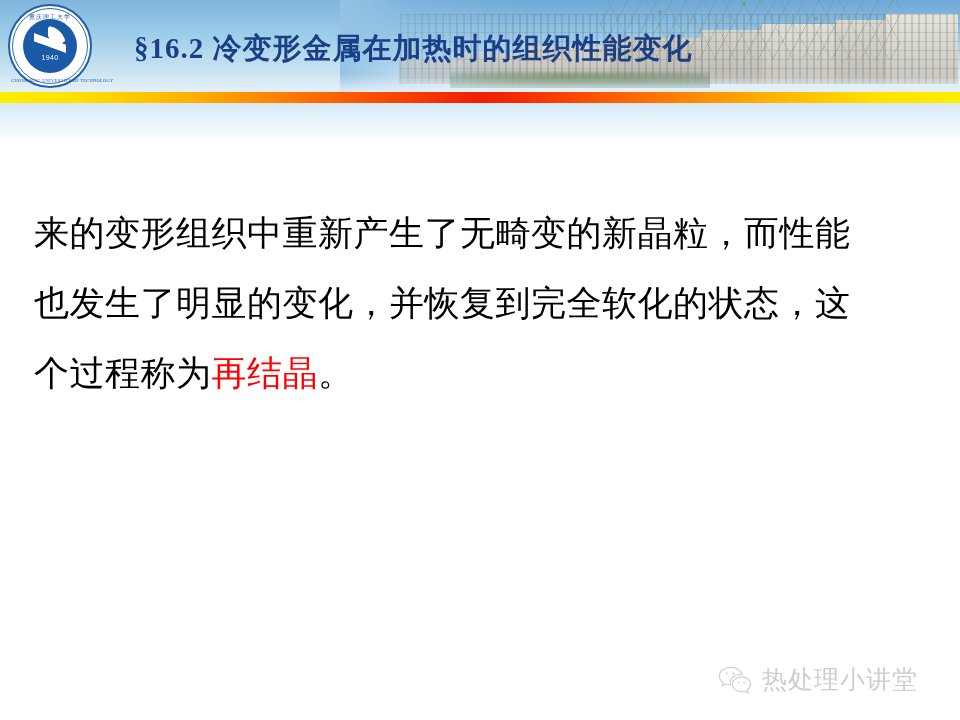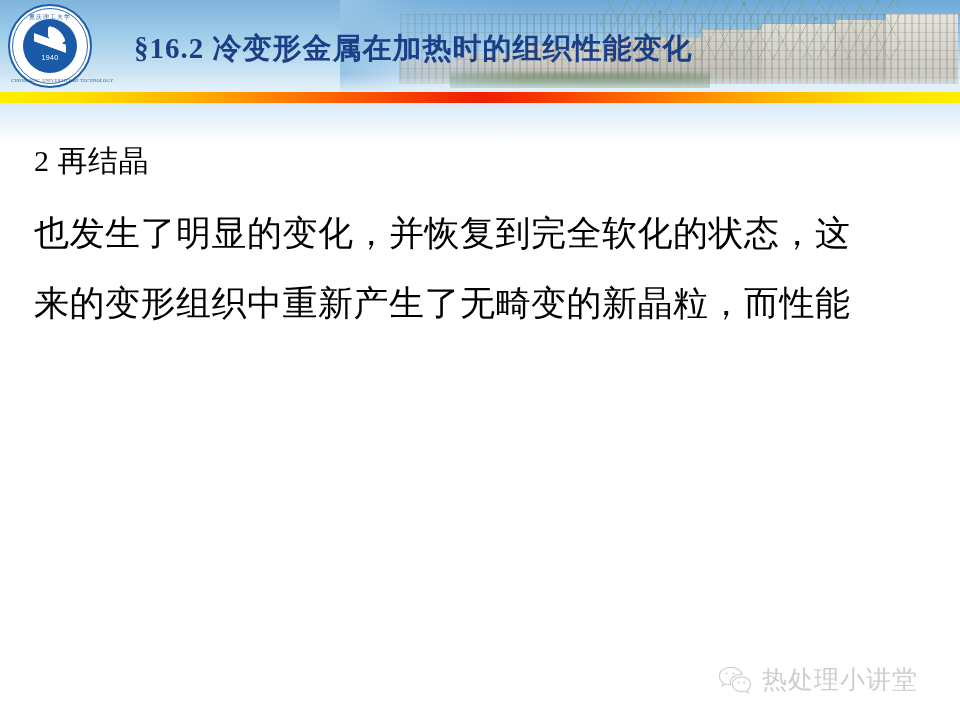--- a/index.html
+++ b/index.html
@@ -347,25 +347,25 @@
     </div>
 
     <div class="header-title">§16.2 冷变形金属在加热时的组织性能变化</div>
   </div>
 
   <div class="accent-bar"></div>
   <div class="under-bar-wash"></div>
 
   <div class="content">
 
-    <div class="section-heading">2  再结晶</div>
 
     <div class="paragraph">
+      <span class="para-line">来的变形组织中重新产生了无畸变的新晶粒，而性能</span>
       <span class="para-line">也发生了明显的变化，并恢复到完全软化的状态，这</span>
-      <span class="para-line">来的变形组织中重新产生了无畸变的新晶粒，而性能</span>
+      <span class="para-line"><span>个过程称为</span><span class="emphasis-red">再结晶</span><span>。</span></span>
     </div>
   </div>
 
   <div class="watermark">
     <span class="wechat-icon">
       <svg width="34" height="30" viewBox="0 0 34 30" xmlns="http://www.w3.org/2000/svg">
         <path d="M12.2 2.3C6.2 2.3 1.4 6.2 1.4 11c0 2.7 1.5 5.1 3.9 6.7l-1 3.1 3.6-1.8c1.3.4 2.7.6 4.3.6h.5c-.2-.6-.3-1.3-.3-2 0-4.6 4.5-8.3 10.1-8.3.5 0 1 0 1.5.1-.8-4-5.4-7.1-10.9-7.1z" fill="none" stroke="#cfcfcf" stroke-width="1.3"></path>
         <circle cx="8.6" cy="8.6" r="1.15" fill="#cfcfcf"></circle>
         <circle cx="15.3" cy="8.6" r="1.15" fill="#cfcfcf"></circle>
         <path d="M32.6 19.2c0-4.1-4.1-7.4-9.1-7.4s-9.1 3.3-9.1 7.4c0 4.1 4.1 7.4 9.1 7.4 1.2 0 2.4-.2 3.5-.5l3.3 1.7-.9-2.8c2-1.4 3.2-3.5 3.2-5.8z" fill="none" stroke="#cfcfcf" stroke-width="1.3"></path>

